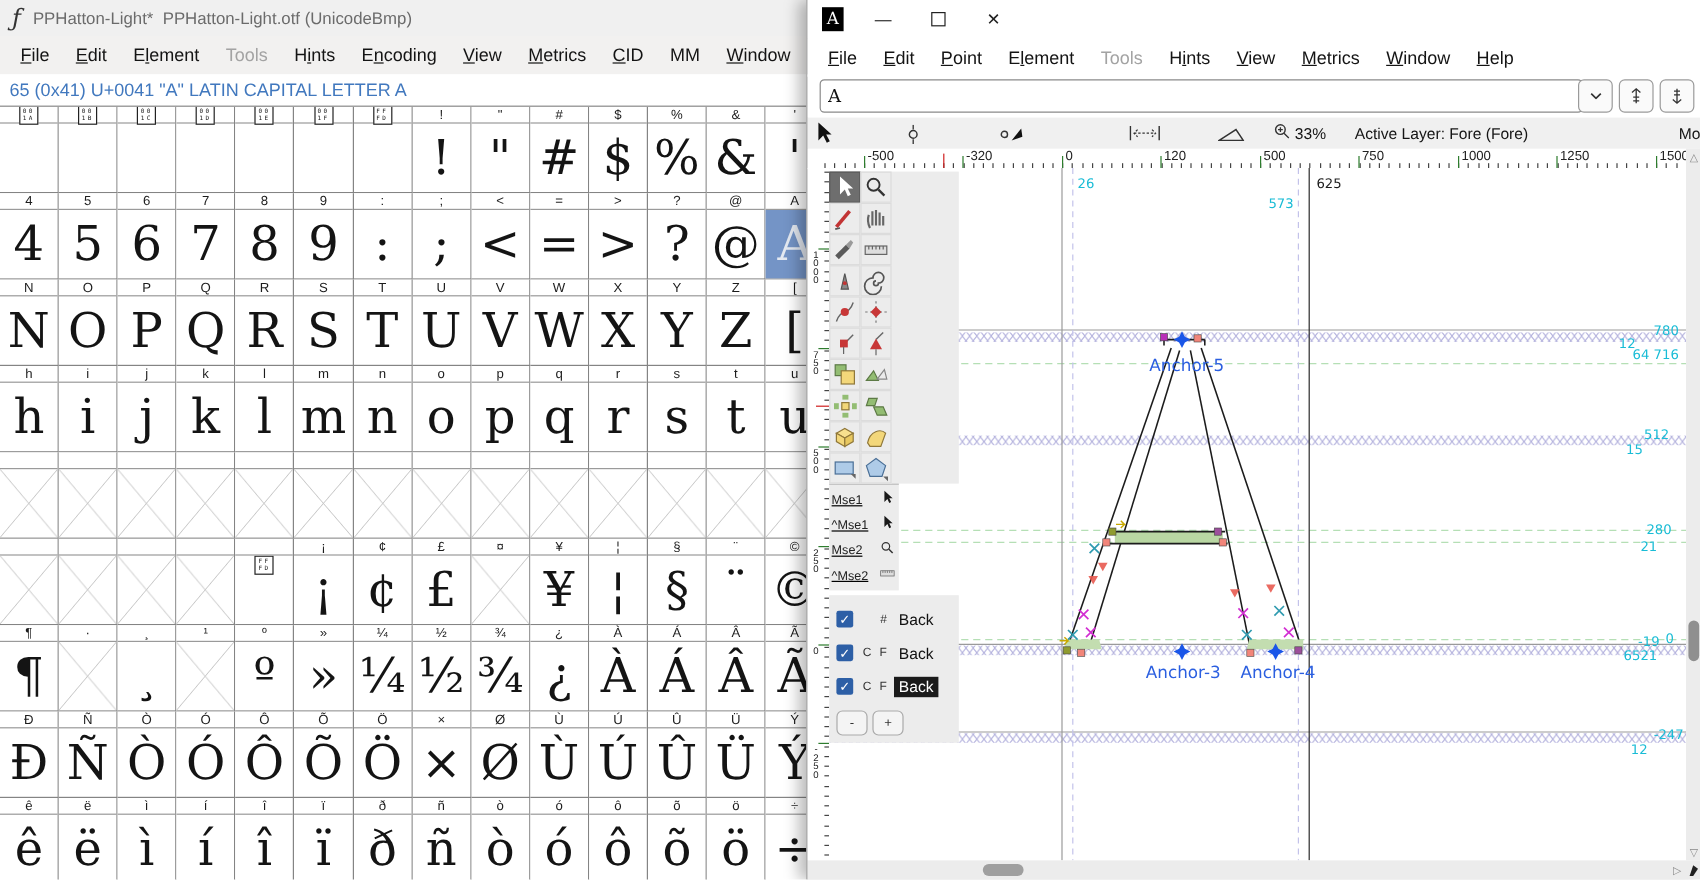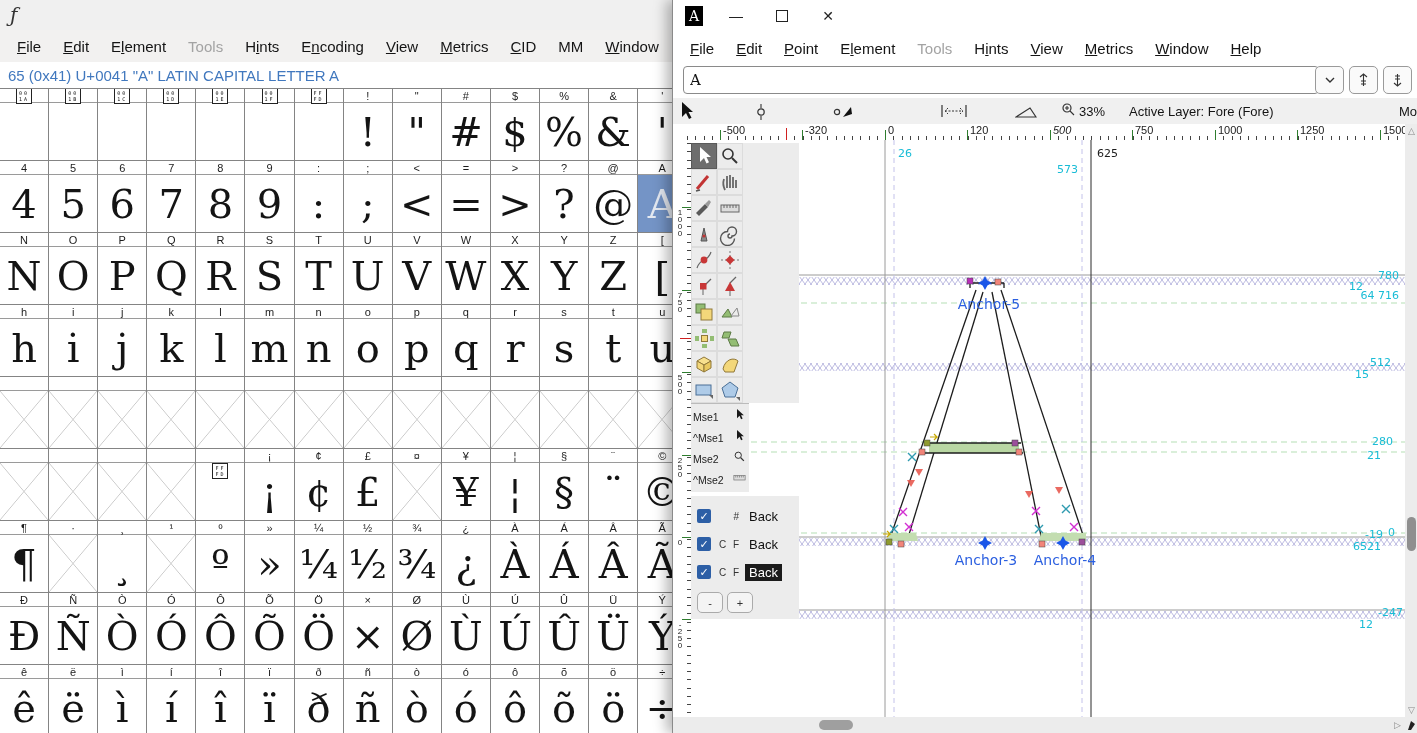--- a/index.html
+++ b/index.html
@@ -80,21 +80,21 @@
       width:10px;text-align:center;word-break:break-all;}
   
   #canvas-wrap{position:absolute;left:18px;top:140px;width:714px;height:577px;background:#fff;}
   
   #palette{position:absolute;left:18px;top:143px;}
   #tool-grid{display:grid;grid-template-columns:26px 26px;background:#ececec;}
   .tool-btn{width:26px;height:26px;display:flex;align-items:center;justify-content:center;
       background:#ececec;border:1px solid #dcdcdc;box-sizing:border-box;}
   .tool-btn.sel{background:#6e6e6e;border-color:#5a5a5a;}
   #mouse-rows{background:#ececec;width:58px;padding:2px 0;border-top:1px solid #bbb;}
-  .mouse-row{display:flex;align-items:center;justify-content:space-between;height:21px;padding:0 2px;}
+  .mouse-row{display:flex;align-items:center;justify-content:space-between;height:21px;padding:0 2px;text-decoration:underline;}
   .mouse-lab{font-size:10.5px;color:#222;}
   #layer-panel{background:#ececec;width:102px;padding:6px 0 6px 6px;margin-top:4px;}
   .layer-row{display:flex;align-items:center;height:28px;gap:4px;}
   .chk{width:14px;height:14px;background:#2d5fa6;border-radius:2px;color:#fff;font-size:11px;
       display:flex;align-items:center;justify-content:center;}
   .lcols{font-size:10px;color:#333;width:26px;text-align:right;letter-spacing:2px;}
   .lname{font-size:13px;color:#111;padding:1px 4px;}
   .lname.active{background:#1b1b1b;color:#fff;}
   .pm-btns{display:flex;gap:4px;margin-top:6px;}
   .pm{width:24px;height:19px;border:1px solid #aaa;border-radius:5px;background:#f4f4f4;
@@ -110,20 +110,21 @@
   #corner-tool{position:absolute;left:732px;top:717px;width:13px;height:16px;background:#ececec;
       display:flex;align-items:center;justify-content:center;}
   svg text{font-family:"DejaVu Sans","Liberation Sans",sans-serif;}
 </style>
 </head>
 <body>
 
 <div id="left-win">
   <div class="titlebar-l">
     <span class="ff-logo">ƒ</span>
+    <span class="titletext-l">PPHatton-Light*  PPHatton-Light.otf (UnicodeBmp)</span>
   </div>
   <div class="menubar" id="left-menu">
       <span class="menu-item"><span class="u">F</span>ile</span>
       <span class="menu-item"><span class="u">E</span>dit</span>
       <span class="menu-item">E<span class="u">l</span>ement</span>
       <span class="menu-item disabled">Tools</span>
       <span class="menu-item">H<span class="u">i</span>nts</span>
       <span class="menu-item">E<span class="u">n</span>coding</span>
       <span class="menu-item"><span class="u">V</span>iew</span>
       <span class="menu-item"><span class="u">M</span>etrics</span>
@@ -843,21 +844,21 @@
       <div class="htick" style="left: 731.75px;"></div>
       <div class="htick major" style="left: 47px;"></div>
       <div class="hlab" style="left: 50px;">-500</div>
       <div class="htick major" style="left: 129px;"></div>
       <div class="hlab" style="left: 132px;">-320</div>
       <div class="htick major" style="left: 212px;"></div>
       <div class="hlab" style="left: 215px;">0</div>
       <div class="htick major" style="left: 294px;"></div>
       <div class="hlab" style="left: 297px;">120</div>
       <div class="htick major" style="left: 377px;"></div>
-      <div class="hlab" style="left: 380px; font-style: italic;">500</div>
+      <div class="hlab" style="left: 380px;">500</div>
       <div class="htick major" style="left: 459px;"></div>
       <div class="hlab" style="left: 462px;">750</div>
       <div class="htick major" style="left: 542px;"></div>
       <div class="hlab" style="left: 545px;">1000</div>
       <div class="htick major" style="left: 624px;"></div>
       <div class="hlab" style="left: 627px;">1250</div>
       <div class="htick major" style="left: 707px;"></div>
       <div class="hlab" style="left: 710px;">1500</div>
       <div class="htick red" style="left: 113px;"></div>
     </div>

